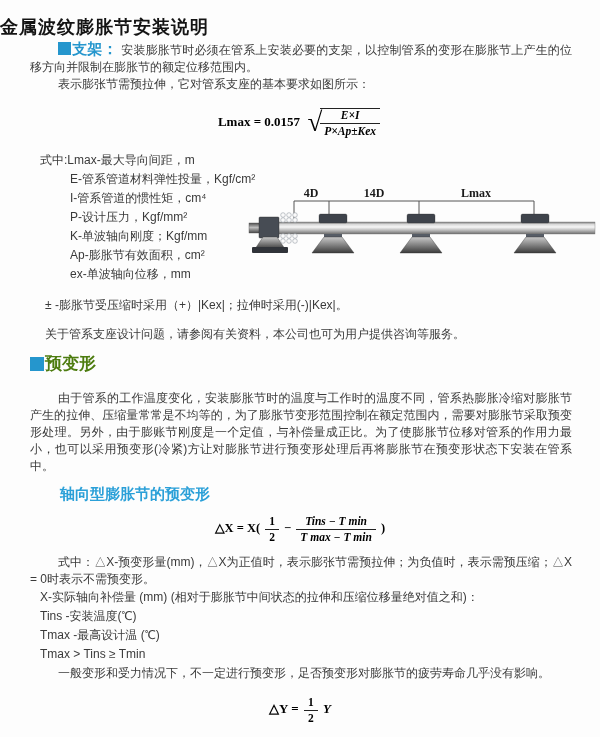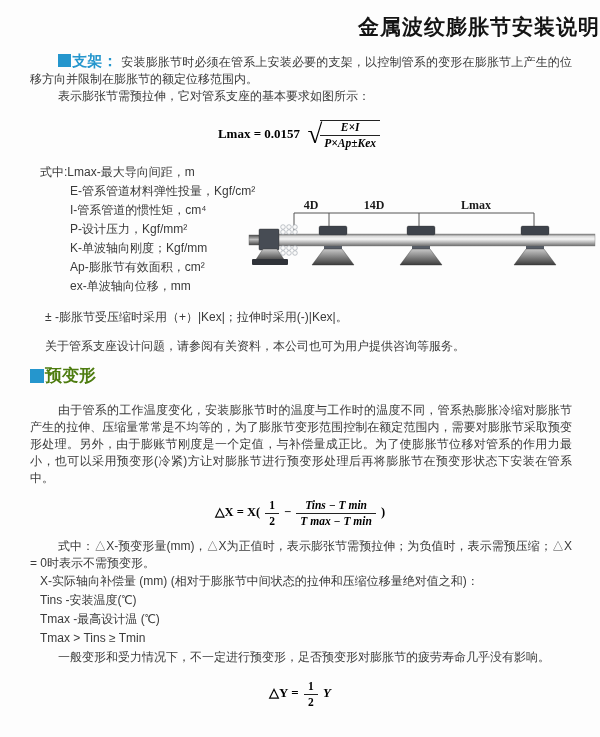--- a/index.html
+++ b/index.html
@@ -4,26 +4,26 @@
 <style>
   * { margin:0; padding:0; box-sizing:border-box; }
   html,body { background:#ffffff; }
   .page {
     position:relative; width:600px; height:737px; overflow:hidden;
     background:#fdfdfd; color:#3a3a3a;
     font-family:"Liberation Sans", sans-serif;
     font-size:12px; line-height:17px;
   }
   h1.title {
-    margin-top:14px; text-align:right; font-size:21px; line-height:26px;
+    margin-top:14px; text-align:left; font-size:18px; line-height:26px;
     font-weight:bold; color:#141414; letter-spacing:1px;
   }
   .body-text { margin:0 28px 0 30px; text-align:justify; }
   .indent { text-indent:28px; }
-  .para1 { margin-top:12px; }
+  .para1 { }
   .sec-label { font-size:15px; font-weight:bold; color:#2596cd; }
   .blue-square {
     display:inline-block; width:13px; height:13px; background:#2596cd;
     margin-right:1px; vertical-align:-1px;
   }
   .h2 {
     margin:11px 0 16px 30px; font-size:17px; line-height:20px; font-weight:bold; color:#4d7c0f;
   }
   .h2 .blue-square { width:14px; height:14px; vertical-align:-2px; }
   .h3 { font-size:15px; line-height:18px; font-weight:bold; color:#2ba0d8; }
@@ -166,20 +166,21 @@
 
   <div class="notes">
     <p>± -膨胀节受压缩时采用（+）|Kex|；拉伸时采用(-)|Kex|。</p>
     <p>关于管系支座设计问题，请参阅有关资料，本公司也可为用户提供咨询等服务。</p>
   </div>
 
   <h2 class="h2"><span class="blue-square"></span><span>预变形</span></h2>
 
   <p class="body-text indent para2">由于管系的工作温度变化，安装膨胀节时的温度与工作时的温度不同，管系热膨胀冷缩对膨胀节产生的拉伸、压缩量常常是不均等的，为了膨胀节变形范围控制在额定范围内，需要对膨胀节采取预变形处理。另外，由于膨账节刚度是一个定值，与补偿量成正比。为了使膨胀节位移对管系的作用力最小，也可以采用预变形(冷紧)方让对膨胀节进行预变形处理后再将膨胀节在预变形状态下安装在管系中。</p>
 
+  <h3 class="h3 h3-axial">轴向型膨胀节的预变形</h3>
 
   <div class="formula f2">
     <span>△X = X(</span>
     <span class="frac"><span class="num">1</span><span class="den">2</span></span>
     <span>−</span>
     <span class="frac f-ital"><span class="num">Tins − T min</span><span class="den">T max − T min</span></span>
     <span>)</span>
   </div>
 
   <p class="body-text indent expl">式中：△X-预变形量(mm)，△X为正值时，表示膨张节需预拉伸；为负值时，表示需预压缩；△X = 0时表示不需预变形。</p>

